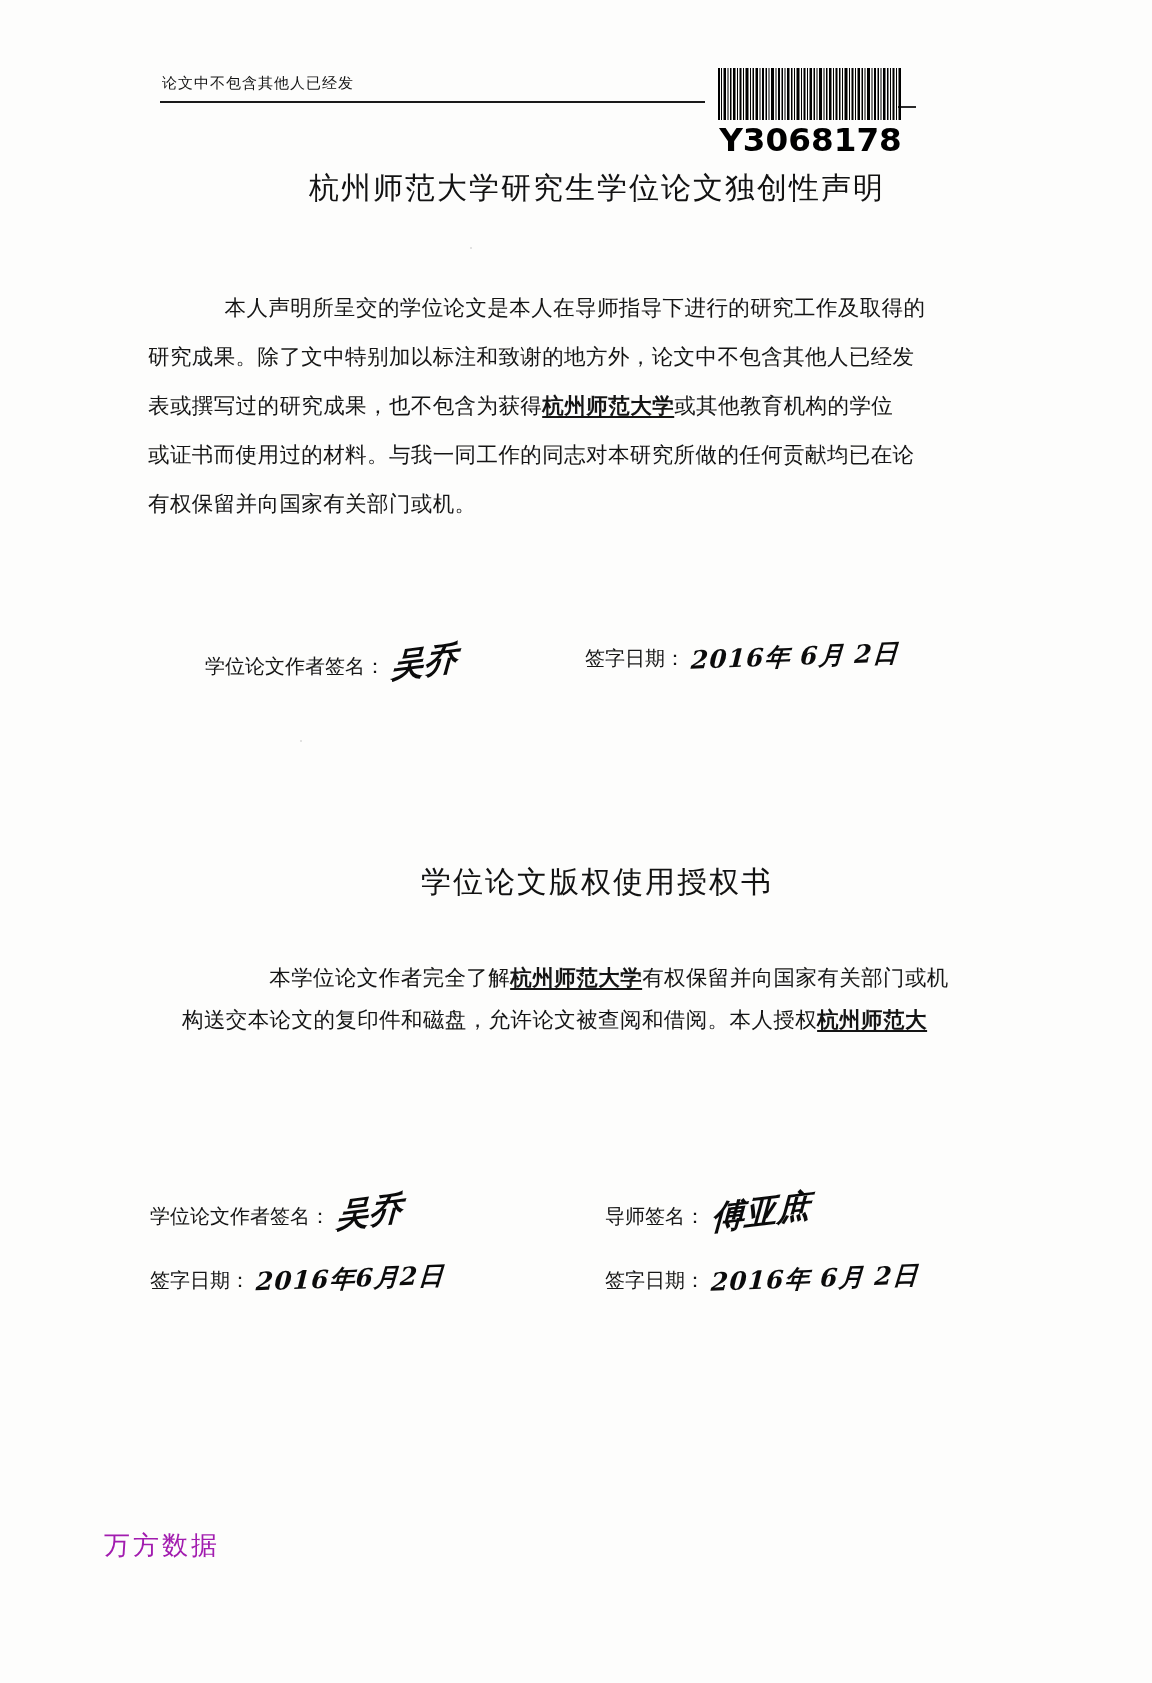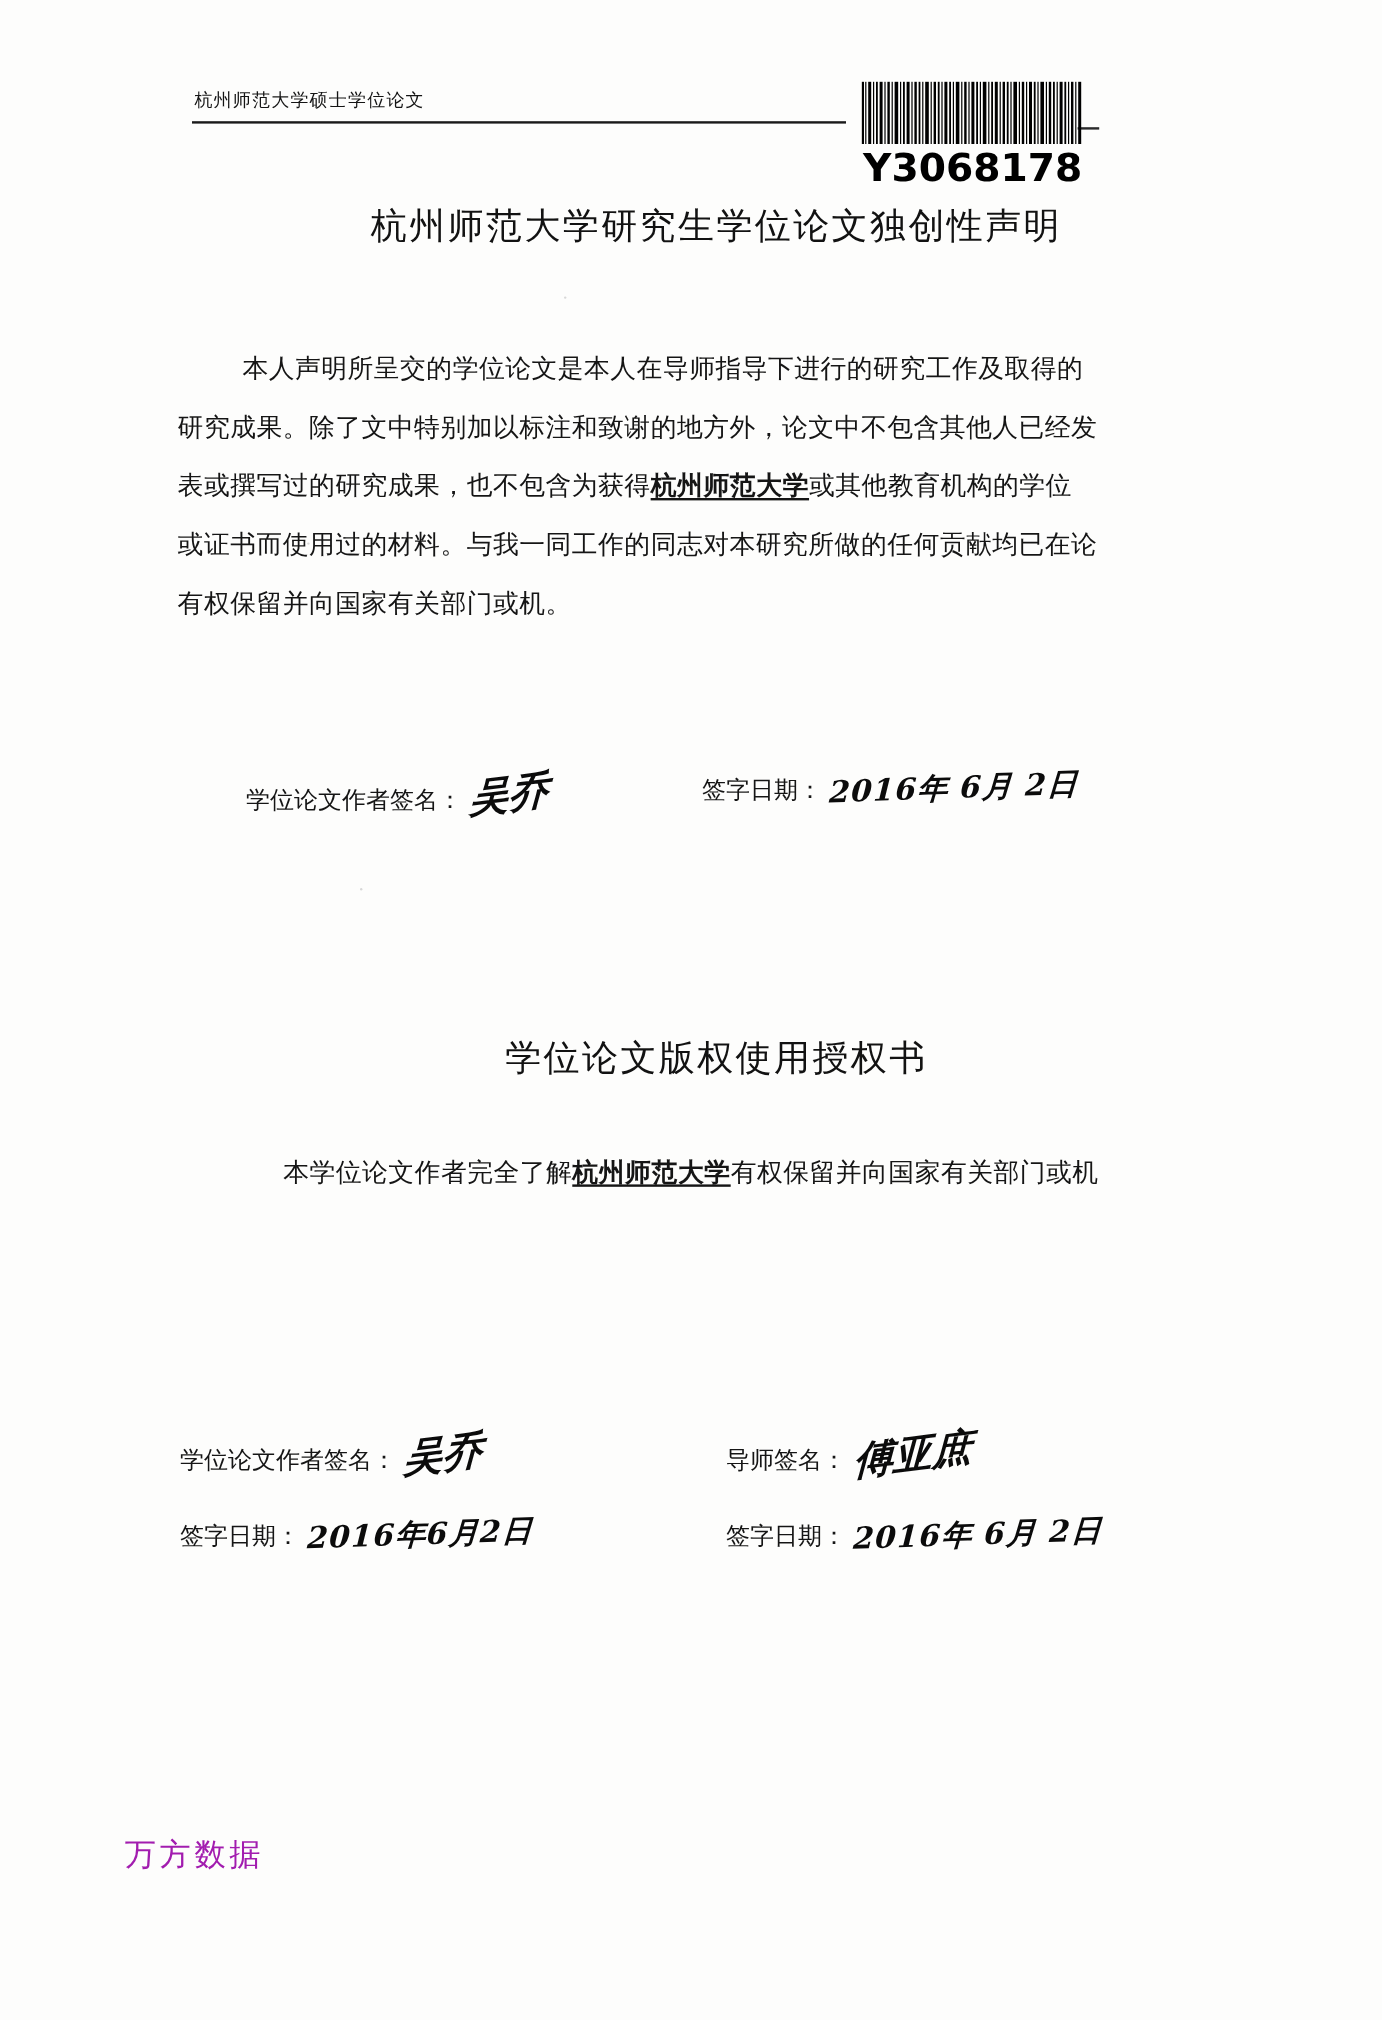--- a/index.html
+++ b/index.html
@@ -51,21 +51,21 @@
   #decl-body { top:283px; }
   #auth-body { top:957px;margin-left:34px; }
   .body-line {
     font-size:21.5px;
     color:#151515;
     white-space:nowrap;
     letter-spacing:0.4px;
   }
   #decl-body .body-line { line-height:49px; }
   #auth-body .body-line { line-height:42px; }
-  .indent { padding-left:54px; }
+  .indent { padding-left:54px;text-align:center; }
   .uni {
     font-weight:bold;
     text-decoration:underline;
     text-underline-offset:3px;
     letter-spacing:0.5px;
   }
   .paren-line { font-size:21.5px; color:#151515; padding-left:54px; }
 
   
   .sig-row { position:absolute; font-size:20px; color:#151515; white-space:nowrap; }
@@ -92,21 +92,21 @@
   }
 
   
   .speck { position:absolute; background:#d8d8d8; width:2px; height:2px; border-radius:50%; }
 </style>
 </head>
 <body>
 
 <div class="page">
 
-  <div class="hdr-label">杭州师范大学硕士学位论文</div>
+  <div class="hdr-label">论文中不包含其他人已经发</div>
   <div class="hdr-rule"></div>
   <div class="hdr-rule2"></div>
 
   <div class="barcode-wrap">
     <svg class="barcode" viewBox="0 0 370 100" preserveAspectRatio="none">
       <g fill="#000">
         <rect x="0" y="0" width="4" height="100"></rect>
         <rect x="6" y="0" width="2" height="100"></rect>
         <rect x="11" y="0" width="5" height="100"></rect>
         <rect x="19" y="0" width="2" height="100"></rect>
@@ -186,20 +186,21 @@
 
   <div class="sig-row" id="sig1-date">
     <span>签字日期：</span>
     <span class="hand hand-date">2016年 6月 2日</span>
   </div>
 
   <div class="doc-title" id="title-2">学位论文版权使用授权书</div>
 
   <div class="body-block" id="auth-body">
     <div class="body-line indent"><span>本学位论文作者完全了解</span><span class="uni">杭州师范大学</span><span>有权保留并向国家有关部门或机</span></div>
+    <div class="body-line"><span>构送交本论文的复印件和磁盘，允许论文被查阅和借阅。本人授权</span><span class="uni">杭州师范大</span></div>
   </div>
 
   <div class="sig-row" id="sig2-name">
     <span>学位论文作者签名：</span>
     <span class="hand hand-sig">吴乔</span>
   </div>
 
   <div class="sig-row" id="sig2-adv">
     <span>导师签名：</span>
     <span class="hand hand-sig">傅亚庶</span>

